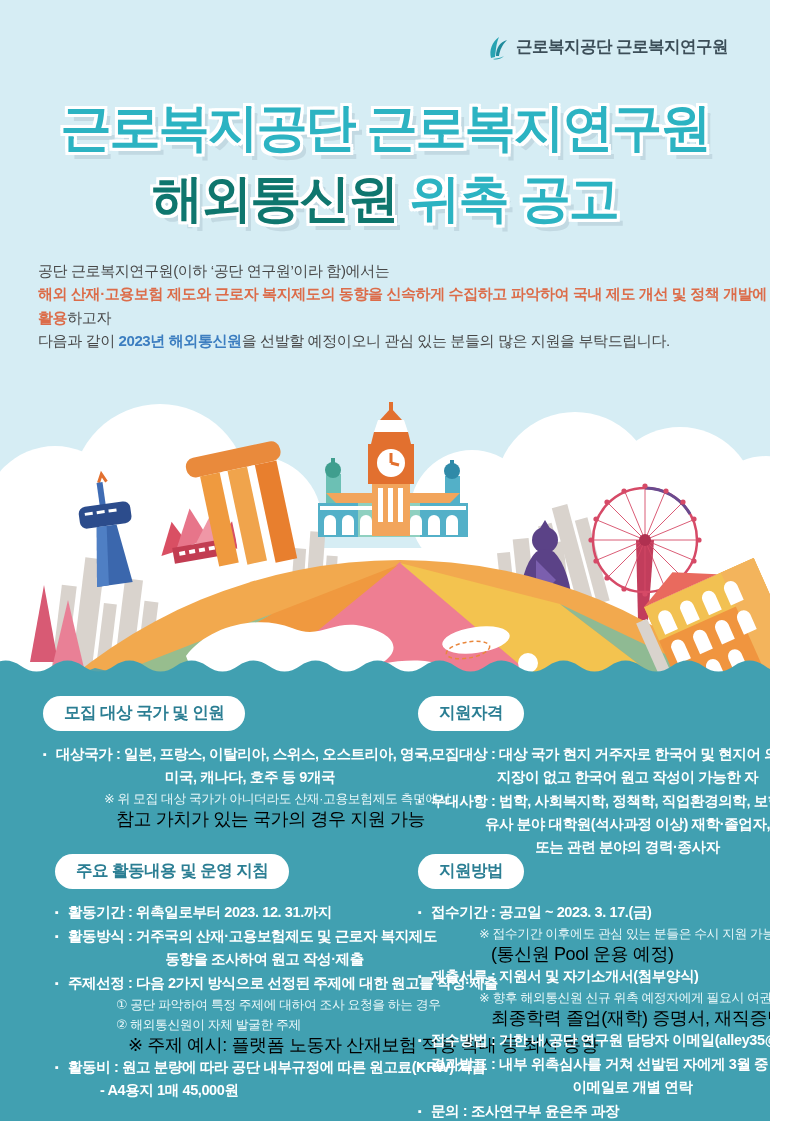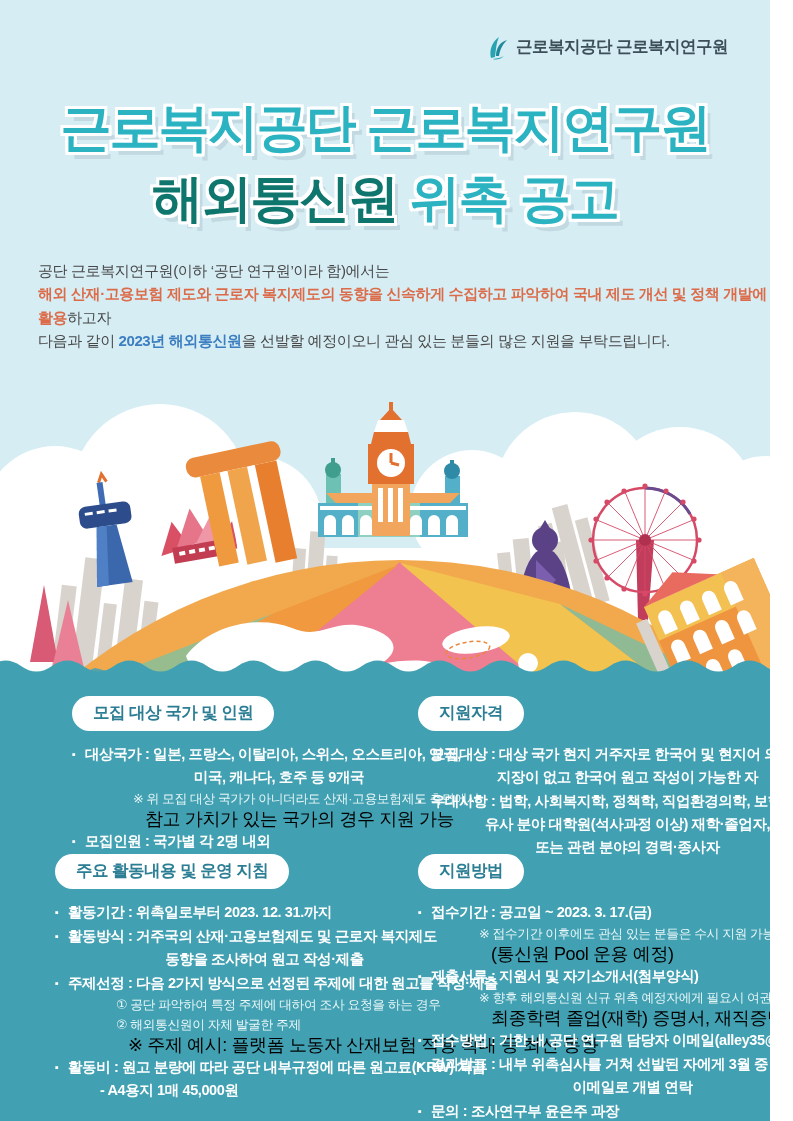--- a/index.html
+++ b/index.html
@@ -24,21 +24,21 @@
   .intro p{margin:0 0 11px 0;}
   .hl-orange{color:#dc6c49;font-weight:700;}
   .hl-blue{color:#3c7ec0;font-weight:700;}
 
   
   .illu{position:absolute;left:0;top:400px;width:793px;height:280px;}
 
   
   .teal-area{position:absolute;left:0;top:680px;width:793px;height:441px;background:#41a0b1;}
   .sec{position:absolute;}
-  .sec-a{left:72px;top:16px;width:355px;}
+  .sec-a{left:43px;top:16px;width:355px;}
   .sec-b{left:418px;top:16px;width:360px;}
   .sec-c{left:55px;top:174px;width:360px;}
   .sec-d{left:418px;top:174px;width:370px;}
   .pill{display:inline-block;background:#ffffff;color:#2b7e93;font-weight:800;font-size:16.5px;
         letter-spacing:-0.5px;padding:6px 21px 7px 21px;border-radius:18px;}
   .sec-body{margin-top:11px;}
   .ln{color:#ffffff;letter-spacing:-0.4px;white-space:nowrap;}
   .ln.b{font-size:14.5px;font-weight:700;line-height:24px;padding-left:13px;position:relative;}
   .ln.b::before{content:"▪";position:absolute;left:0;top:0;font-size:11px;}
   .ln.cA{font-size:14.5px;font-weight:700;line-height:23px;padding-left:59px;text-align:center;}
@@ -275,21 +275,20 @@
   </svg>
 
   <div class="teal-area">
     <div class="sec sec-a">
       <div class="pill">모집 대상 국가 및 인원</div>
       <div class="sec-body">
           <div class="ln b">대상국가 : 일본, 프랑스, 이탈리아, 스위스, 오스트리아, 영국,</div>
           <div class="ln cA">미국, 캐나다, 호주 등 9개국</div>
           <div class="ln n">※ 위 모집 대상 국가가 아니더라도 산재·고용보험제도 측면에서</div>
           <div class="ln n2">참고 가치가 있는 국가의 경우 지원 가능</div>
-          <div class="ln b">모집인원 : 국가별 각 2명 내외</div>
         </div>
     </div>
     <div class="sec sec-b">
       <div class="pill">지원자격</div>
       <div class="sec-body">
           <div class="ln b">모집대상 : 대상 국가 현지 거주자로 한국어 및 현지어 의사소통에</div>
           <div class="ln cA">지장이 없고 한국어 원고 작성이 가능한 자</div>
           <div class="ln b">우대사항 : 법학, 사회복지학, 정책학, 직업환경의학, 보험학 및</div>
           <div class="ln cA">유사 분야 대학원(석사과정 이상) 재학·졸업자,</div>
           <div class="ln cA">또는 관련 분야의 경력·종사자</div>

